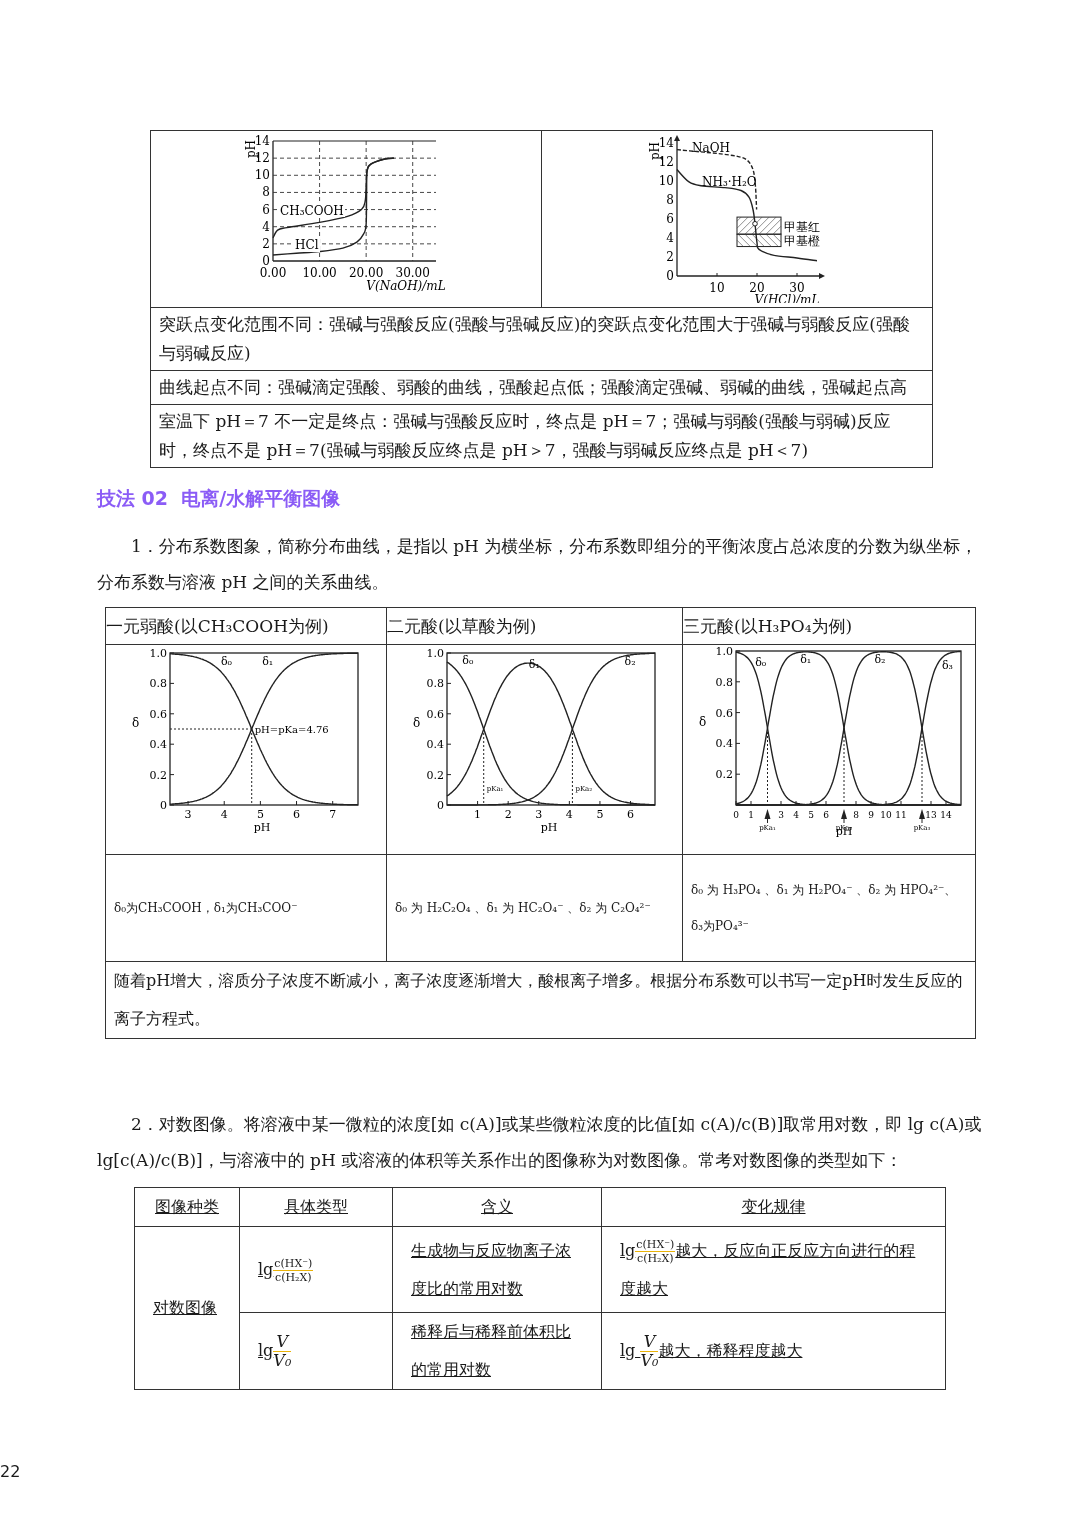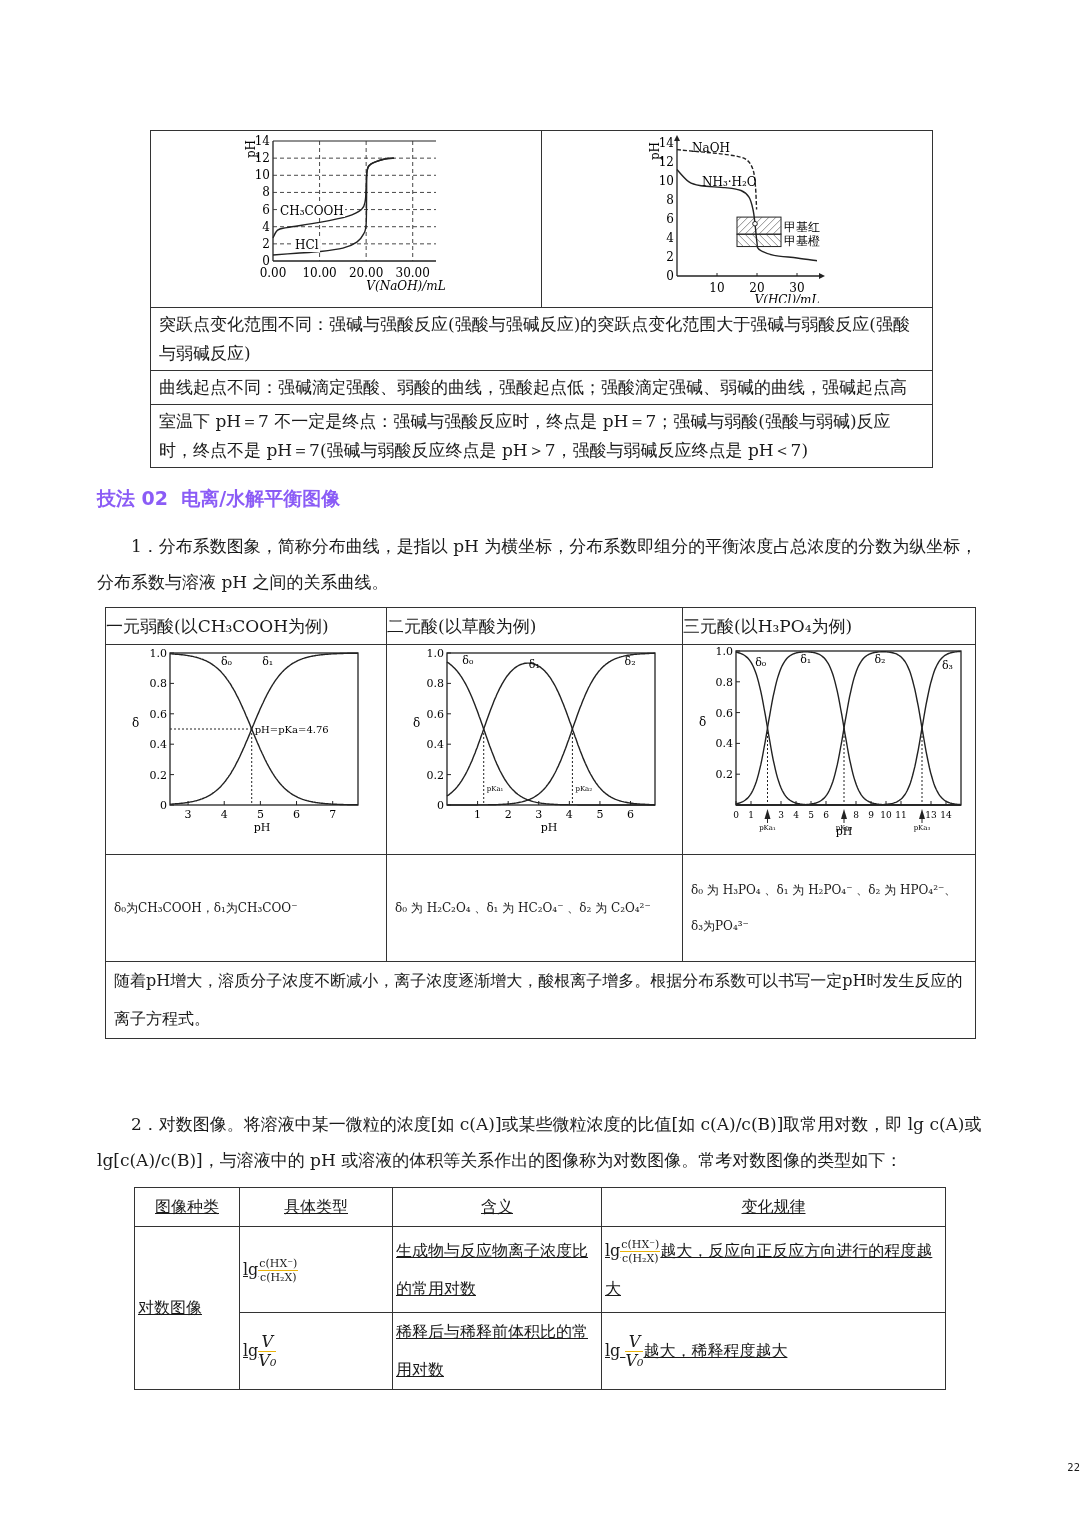--- a/index.html
+++ b/index.html
@@ -13,26 +13,26 @@
   .heading { position: absolute; left: 97px; top: 486px; font-family: "DejaVu Sans", "Liberation Sans", sans-serif;
              font-weight: bold; color: #8b5cf6; font-size: 19px; }
   .para { position: absolute; left: 97px; width: 888px; font-size: 17px; line-height: 36px; }
   .t2 { position: absolute; left: 105px; top: 607px; width: 869px; }
   .t2 th { height: 36px; font-size: 17px; text-align: left; }
   .t2 .chart { height: 205px; position: relative; }
   .t2 .desc { font-size: 12px; line-height: 36px; padding: 16px 8px; height: 74px; }
   .t2 .wide { font-size: 16px; line-height: 38px; padding: 0 8px; }
   .t3 { position: absolute; left: 134px; top: 1187px; width: 812px; font-family: "DejaVu Sans", "Liberation Sans", sans-serif; text-decoration: underline; }
   .t3 th { height: 38px; font-size: 16px; text-align: center; }
-  .t3 td { font-size: 16px; line-height: 38px; padding: 0 3px; }
+  .t3 td { font-size: 16px; line-height: 38px; padding: 0 18px; }
   .frac { display: inline-block; vertical-align: middle; text-align: center; font-family: "DejaVu Serif", serif; }
   .frac .n { display: block; border-bottom: 1px solid #eab308; font-size: 11px; line-height: 13px; padding: 0 1px; }
   .frac .d { display: block; font-size: 11px; line-height: 13px; }
   .frac.big .n, .frac.big .d { font-size: 16px; line-height: 18px; font-style: italic; }
-  .pageno { position: absolute; left: 0; width: 1080px; top: 1462px; text-align: right; font-size: 10px;
+  .pageno { position: absolute; left: 0; width: 1080px; top: 1462px; text-align: left; font-size: 16px;
             font-family: "DejaVu Sans", "Liberation Sans", sans-serif; }
   svg text { font-family: "DejaVu Serif", "Liberation Serif", serif; }
 </style>
 </head>
 <body>
 
 <table class="t1">
   <tbody>
       <tr>
     <td class="fig" style="width:390px">

